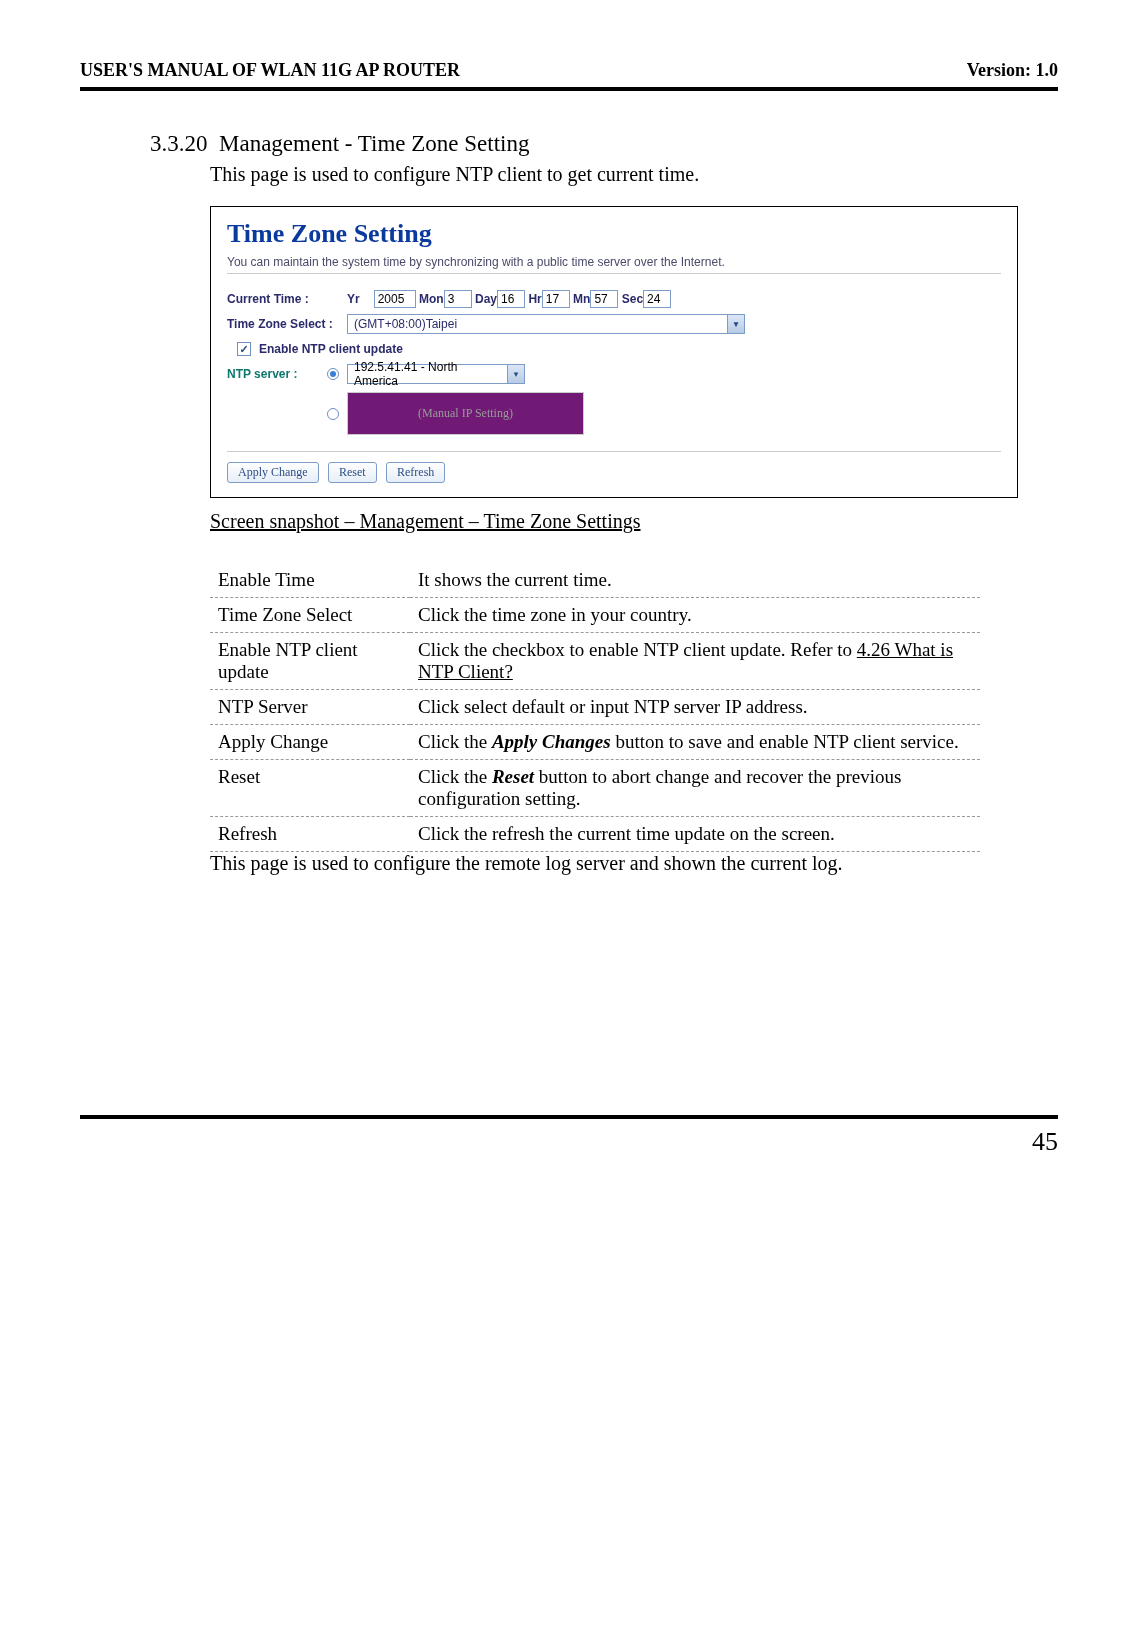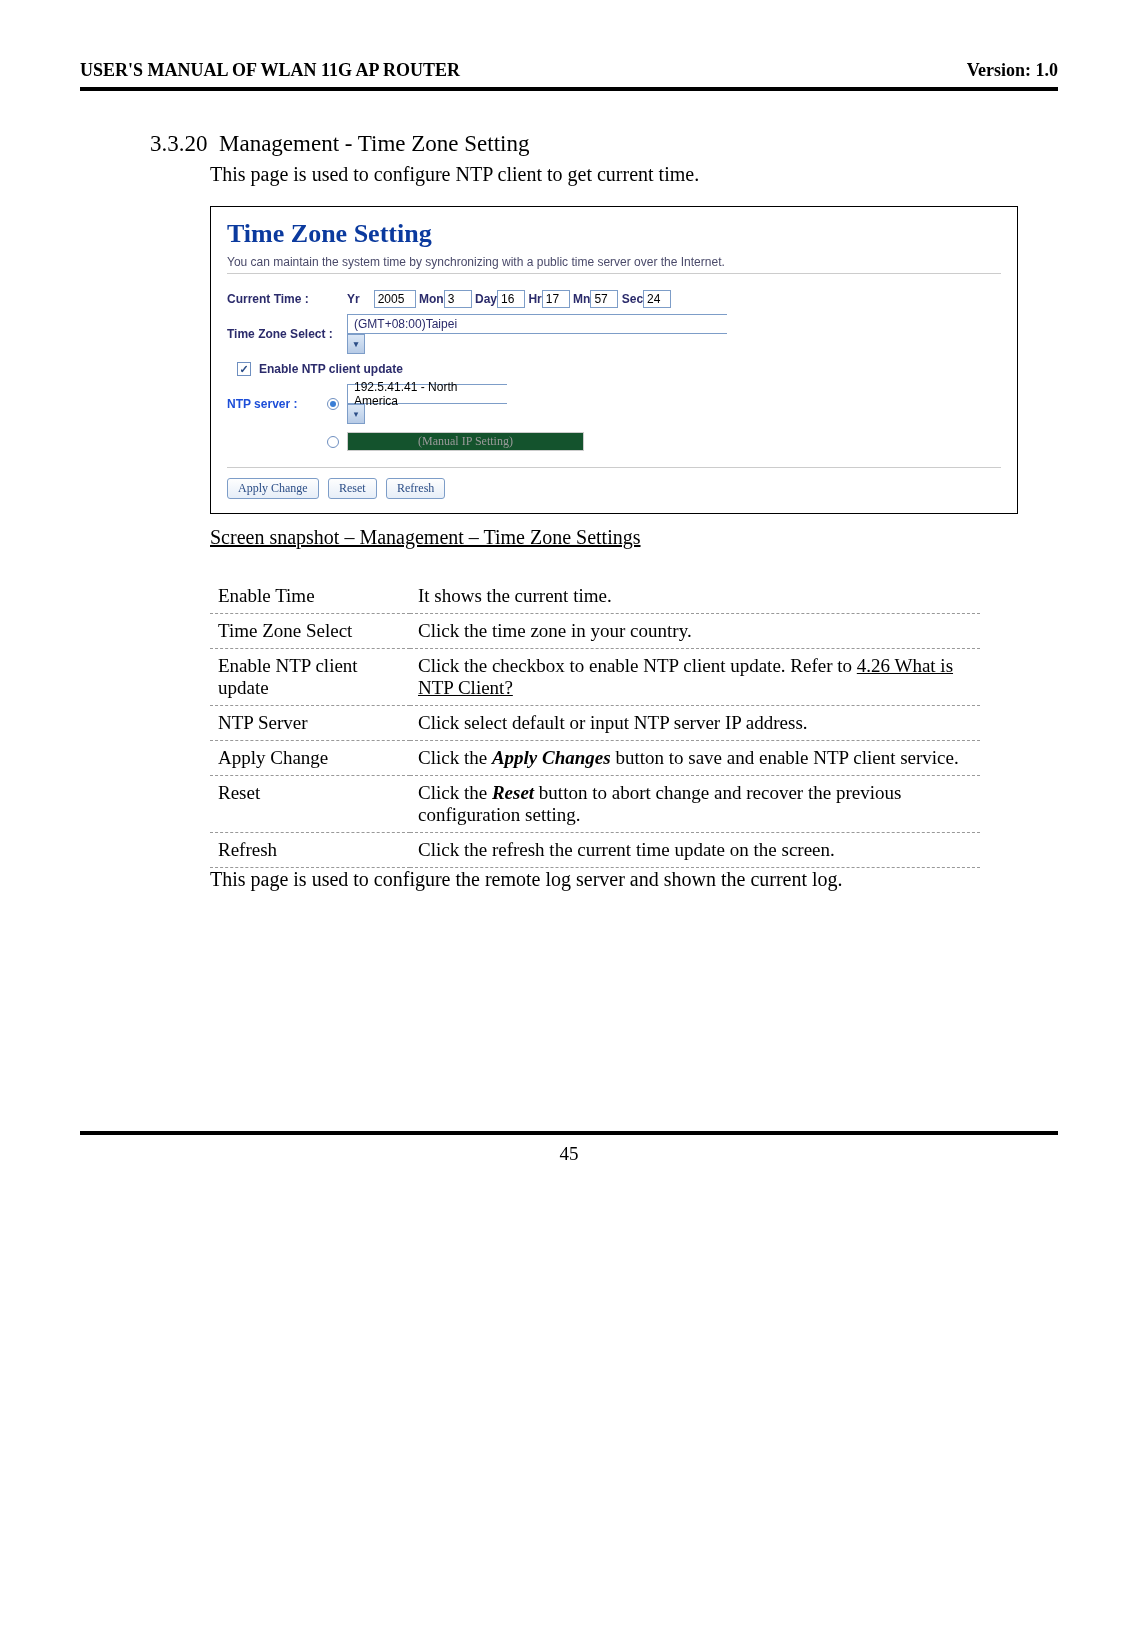--- a/index.html
+++ b/index.html
@@ -88,21 +88,20 @@
     font: 12px Verdana, Arial;
     padding: 1px 3px;
     height: 18px;
     vertical-align: middle;
   }
   .ss-yr { width: 42px; margin-left: 14px; }
   .ss-sm { width: 28px; }
   .ss-select-wrap {
     display: flex;
     align-items: stretch;
-    flex-direction: column;
   }
   .ss-select {
     border: 1px solid #7d9dc8;
     border-right: none;
     background: #fff;
     font: 12px Verdana, Arial;
     padding: 1px 6px;
     height: 20px;
     display: flex;
     align-items: center;
@@ -139,27 +138,27 @@
     border-radius: 50%;
     margin-right: 8px;
     display:flex;align-items:center;justify-content:center;
   }
   .ss-radio-dot {
     width:6px;height:6px;border-radius:50%;background:#3a7ed6;
   }
   .ss-ntp-label {
     width: 100px;
     font-weight: bold;
-    color:#1d4ed8;
+    color:#0f766e;
   }
   .ss-manual {
     border:1px solid #ccc;
-    background:#14532d;
+    background:#701a75;
     color:#9a9a9a;
-    padding:1px 70px;
+    padding:13px 70px;
     font:12px Verdana;
     text-align:right;
   }
   .ss-btn-row {
     margin-top: 16px;
     border-top:1px solid #ccc;
     padding-top:10px;
   }
   .ss-btn {
     display:inline-block;
@@ -194,22 +193,22 @@
   .desc-table td.col-item { width: 200px; }
   .ref-link { text-decoration: underline; }
   .bold-italic { font-weight: bold; font-style: italic; }
   .footer-rule {
     margin-top: 240px;
     border-top: 3px solid #000;
     border-bottom: 1px solid #000;
     height:4px;
   }
   .footer-num {
-    text-align: center;
-    font-size: 19px;
+    text-align: right;
+    font-size: 26px;
     margin-top: 8px;
   }
 </style>
 </head>
 <body>
 
 <div class="page">
 
   <div class="header-row">
     <span>USER'S MANUAL OF WLAN 11G AP ROUTER</span>

